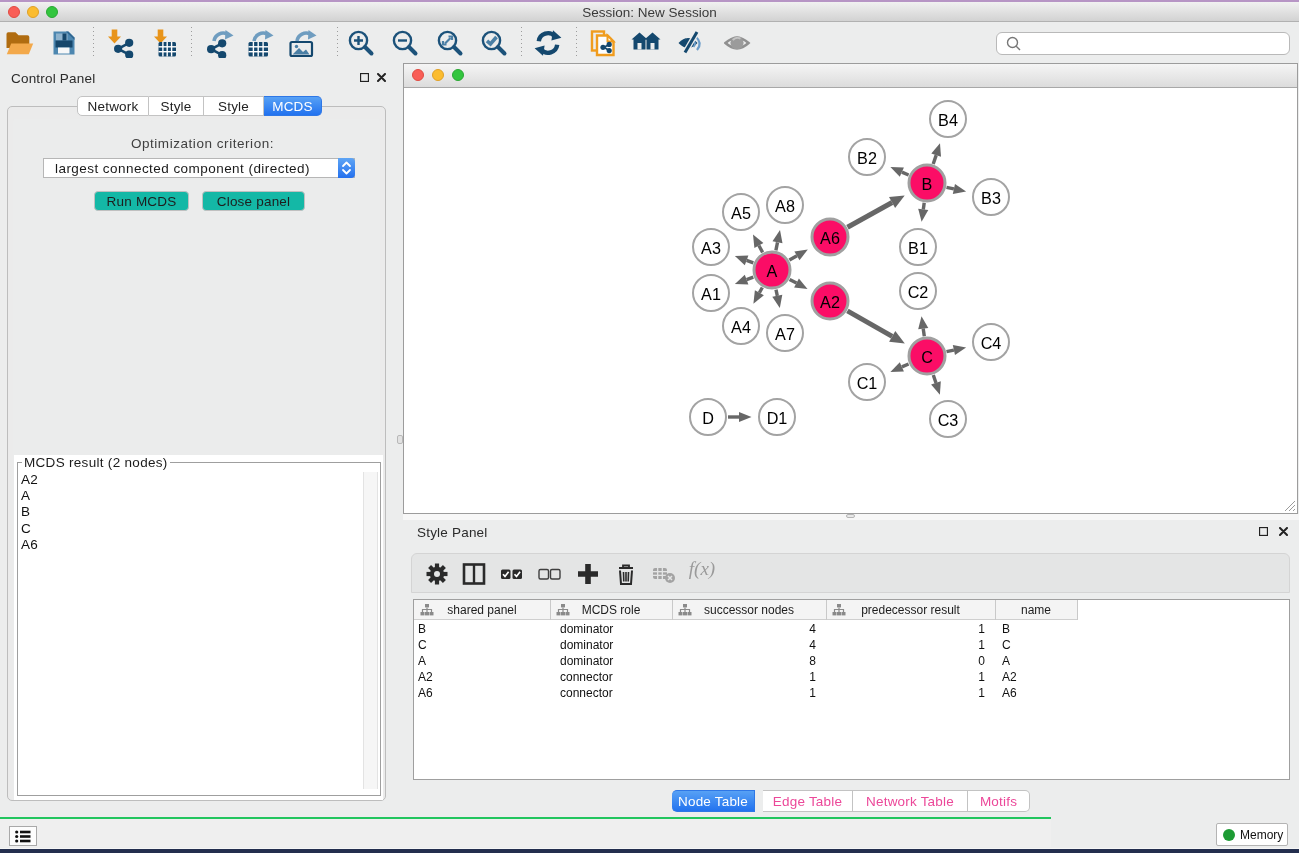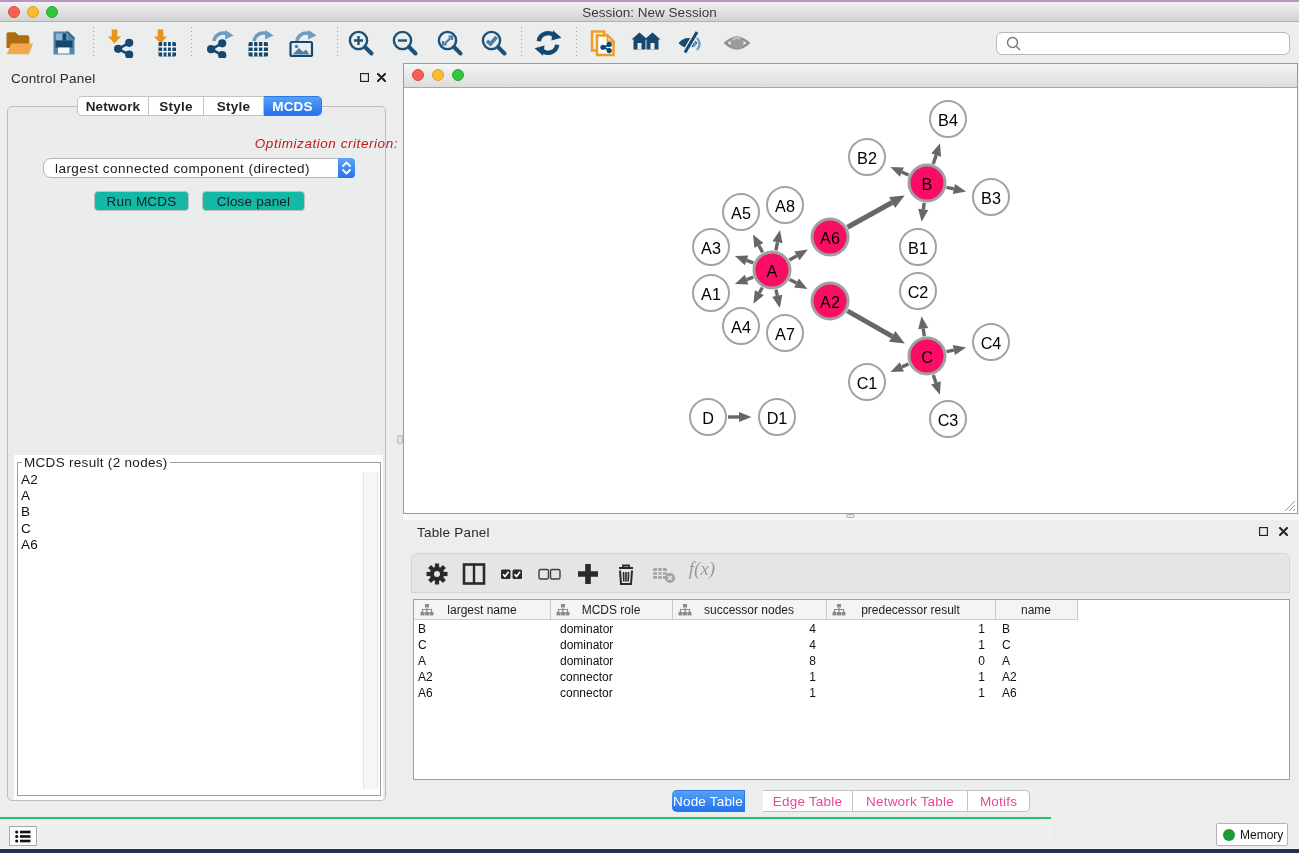--- a/index.html
+++ b/index.html
@@ -13,21 +13,21 @@
   border-bottom:1px solid #b1b1b1;
 }
 .tl { position:absolute; width:12px; height:12px; border-radius:50%; top:4px; }
 .title-text { position:absolute; width:100%; text-align:center; top:3px; font-size:13.5px; color:#3a3a3a; }
 .toolbar { left:0; top:23px; width:1299px; height:39px; background:#eceded; }
 .ticon { position:absolute; }
 .tsep { position:absolute; top:4px; height:31px; background:repeating-linear-gradient(#9d9d9d 0 1.2px, transparent 1.2px 4px); width:1px; }
 .searchbox { position:absolute; left:996px; top:9px; width:294px; height:23px; background:#fff; border:1px solid #b9b9b9; border-radius:6px; }
 .mainbg { left:0; top:62px; width:1299px; height:755px; background:#eceded; }
 .cp-title { position:absolute; left:11px; top:71px; font-size:13.5px; letter-spacing:0.2px; color:#2b2b2b; }
-.tab { position:absolute; top:96px; height:20px; background:#fff; border:1px solid #c3c3c3; border-left:none; font-size:13.5px; letter-spacing:0.2px; color:#232323; text-align:center; line-height:19px;font-weight:bold; }
+.tab { position:absolute; top:96px; height:20px; background:#fff; border:1px solid #c3c3c3; border-left:none; font-size:13.5px; letter-spacing:0.2px; color:#232323; text-align:center; line-height:19px; }
 .tabblue { background:linear-gradient(#57a1f5,#2272ef); color:#fff; border-color:#2e77e6; }
 .btn { position:absolute; background:#14b8a6; border:1px solid #c0c0c0; border-radius:4px; font-size:13.5px; letter-spacing:0.2px; color:#1e1e1e; text-align:center; }
 .statusbar { left:0; top:817px; width:1051px; height:30px; background:#efefef; border-top:2px solid #22c55e; }
 .bottomstrip { left:0; top:848px; width:1299px; height:5px; background:#232e4e; border-top:1px solid #f6f6f6; box-sizing:content-box; }
 .netwin { left:403px; top:63px; width:895px; height:451px; background:#fff; border:1px solid #9c9c9c; }
 .netwin-tb { position:absolute; left:0; top:0; width:100%; height:24px; background:linear-gradient(#f5f5f5,#dcdcdc); border-bottom:1px solid #a8a8a8; }
 .tp-head { position:absolute; left:417px; top:525px; font-size:13.5px; letter-spacing:0.2px; color:#2b2b2b; }
 .tp-toolbar { position:absolute; left:411px; top:553px; width:879px; height:40px; background:#e4e5e5; border:1px solid #d4d4d4; border-radius:6px 6px 0 0; }
 .table-wrap { position:absolute; left:413px; top:599px; width:877px; height:181px; background:#fff; border:1px solid #9f9f9f; }
 .btab { position:absolute; top:790px; height:22px; background:#fff; border:1px solid #c3c3c3; border-left:none; font-size:13.5px; letter-spacing:0.2px; color:#ec4899; text-align:center; line-height:21px; }
@@ -179,22 +179,22 @@
   </svg>
 <svg class="hdr-btn" style="left:377px;top:73px;" viewBox="0 0 9 9">
     <path d="M1,1 L8,8 M8,1 L1,8" stroke="#222" stroke-width="2" stroke-linecap="round"></path>
   </svg>
 <div class="abs" style="left:7px;top:106px;width:379px;height:695px;border:1px solid #bdbdbd;border-radius:5px;background:#ebebeb;"></div>
 <div class="abs" style="left:13px;top:119px;width:367px;height:676px;border-radius:3px;background:#ebecec;"></div>
 <div class="tab" style="left:77px;width:72px;border-radius:5px 0 0 5px;border-left:1px solid #c3c3c3;">Network</div>
 <div class="tab" style="left:149px;width:55px;">Style</div>
 <div class="tab" style="left:204px;width:60px;">Style</div>
 <div class="tab tabblue" style="left:264px;width:58px;border-radius:0 5px 5px 0;">MCDS</div>
-<div class="abs" style="left:7px;top:136px;width:391px;height:15px;text-align:right;font-size:13.5px;letter-spacing:0.55px;color:#b91c1c;font-style:italic;">Optimization criterion:</div>
-<div class="abs" style="left:43px;top:158px;width:312px;height:20px;background:#fff;border:1px solid #b6b6b6;border-radius:8px;">
+<div class="abs" style="left:7px;top:136px;width:391px;height:15px;text-align:center;font-size:13.5px;letter-spacing:0.55px;color:#404040;">Optimization criterion:</div>
+<div class="abs" style="left:43px;top:158px;width:312px;height:20px;background:#fff;border:1px solid #b6b6b6;border-radius:0;">
   <div style="position:absolute;left:11px;top:2px;font-size:13.5px;letter-spacing:0.45px;color:#1a1a1a;">largest connected component (directed)</div>
   <div style="position:absolute;right:-1px;top:-1px;width:17px;height:20px;background:linear-gradient(#5ea5f5,#2470ee);border-radius:0 4px 4px 0;">
     <svg width="11" height="14" viewBox="0 0 11 14" style="position:absolute;left:3px;top:3px;">
         <path d="M2,5 L5.5,1.5 L9,5" fill="none" stroke="#fff" stroke-width="1.8" stroke-linecap="round" stroke-linejoin="round"></path>
         <path d="M2,9 L5.5,12.5 L9,9" fill="none" stroke="#fff" stroke-width="1.8" stroke-linecap="round" stroke-linejoin="round"></path>
       </svg>
   </div>
 </div>
 <div class="btn" style="left:94px;top:191px;width:95px;height:20px;line-height:19px;">Run MCDS</div>
 <div class="btn" style="left:202px;top:191px;width:103px;height:20px;line-height:19px;">Close panel</div>
@@ -296,21 +296,21 @@
 <text x="991" y="342.5" text-anchor="middle" dominant-baseline="central" font-family="Liberation Sans, sans-serif" font-size="16.2" fill="#000">C4</text>
 <text x="867" y="382.5" text-anchor="middle" dominant-baseline="central" font-family="Liberation Sans, sans-serif" font-size="16.2" fill="#000">C1</text>
 <text x="948" y="419.5" text-anchor="middle" dominant-baseline="central" font-family="Liberation Sans, sans-serif" font-size="16.2" fill="#000">C3</text>
 <text x="708" y="417.5" text-anchor="middle" dominant-baseline="central" font-family="Liberation Sans, sans-serif" font-size="16.2" fill="#000">D</text>
 <text x="777" y="417.5" text-anchor="middle" dominant-baseline="central" font-family="Liberation Sans, sans-serif" font-size="16.2" fill="#000">D1</text>
 </svg>
 
 <div class="abs" style="left:403px;top:514px;width:896px;height:6px;background:#f7f7f7;"></div>
 <div class="abs" style="left:846px;top:514px;width:9px;height:4px;background:#e8e8e8;border:1px solid #b5b5b5;border-radius:2px;"></div>
 
-<div class="tp-head">Table Panel</div>
+<div class="tp-head">Style Panel</div>
 <svg class="hdr-btn" style="left:1259px;top:527px;" viewBox="0 0 9 9">
     <rect x="0.5" y="0.5" width="8" height="8" fill="none" stroke="#222" stroke-width="1.3"></rect>
   </svg>
 <svg class="hdr-btn" style="left:1279px;top:527px;" viewBox="0 0 9 9">
     <path d="M1,1 L8,8 M8,1 L1,8" stroke="#222" stroke-width="2" stroke-linecap="round"></path>
   </svg>
 <div class="tp-toolbar" id="tp-toolbar">
   <svg style="position:absolute;left:11px;top:6px;" width="28" height="28" viewBox="0 0 28 28">
       <line x1="14" y1="14" x2="24.5" y2="14.0" stroke="#2a2a2a" stroke-width="4.2"></line>
       <line x1="14" y1="14" x2="21.4" y2="21.4" stroke="#2a2a2a" stroke-width="4.2"></line>
@@ -364,21 +364,21 @@
       <div style="position:absolute;left:412px;top:0;width:1px;height:20px;background:#c9c9c9;"></div>
       <div style="position:absolute;left:581px;top:0;width:1px;height:20px;background:#c9c9c9;"></div>
       <div style="position:absolute;left:663px;top:0;width:1px;height:20px;background:#c9c9c9;"></div>
       <svg style="position:absolute;left:6px;top:4px;" width="14" height="12" viewBox="0 0 14 12">
         <rect x="5" y="0" width="4" height="3.4" fill="#8a8a8a"></rect>
         <path d="M7,3.4 L7,5.5 M2.5,8.5 L2.5,5.5 L11.5,5.5 L11.5,8.5 M7,5.5 L7,8.5" fill="none" stroke="#8a8a8a" stroke-width="1.2"></path>
         <rect x="0.5" y="8" width="4" height="3.4" fill="#8a8a8a"></rect>
         <rect x="5" y="8" width="4" height="3.4" fill="#8a8a8a"></rect>
         <rect x="9.5" y="8" width="4" height="3.4" fill="#8a8a8a"></rect>
       </svg>
-      <div style="position:absolute;left:0px;top:3px;width:136px;text-align:center;">largest name</div>
+      <div style="position:absolute;left:0px;top:3px;width:136px;text-align:center;">shared panel</div>
       <svg style="position:absolute;left:142px;top:4px;" width="14" height="12" viewBox="0 0 14 12">
         <rect x="5" y="0" width="4" height="3.4" fill="#8a8a8a"></rect>
         <path d="M7,3.4 L7,5.5 M2.5,8.5 L2.5,5.5 L11.5,5.5 L11.5,8.5 M7,5.5 L7,8.5" fill="none" stroke="#8a8a8a" stroke-width="1.2"></path>
         <rect x="0.5" y="8" width="4" height="3.4" fill="#8a8a8a"></rect>
         <rect x="5" y="8" width="4" height="3.4" fill="#8a8a8a"></rect>
         <rect x="9.5" y="8" width="4" height="3.4" fill="#8a8a8a"></rect>
       </svg>
       <div style="position:absolute;left:136px;top:3px;width:122px;text-align:center;">MCDS role</div>
       <svg style="position:absolute;left:264px;top:4px;" width="14" height="12" viewBox="0 0 14 12">
         <rect x="5" y="0" width="4" height="3.4" fill="#8a8a8a"></rect>
@@ -420,21 +420,21 @@
       <div style="position:absolute;left:412px;top:49px;width:159px;text-align:right;">1</div>
       <div style="position:absolute;left:588px;top:49px;">A2</div>
       <div style="position:absolute;left:4px;top:65px;">A6</div>
       <div style="position:absolute;left:146px;top:65px;">connector</div>
       <div style="position:absolute;left:258px;top:65px;width:144px;text-align:right;">1</div>
       <div style="position:absolute;left:412px;top:65px;width:159px;text-align:right;">1</div>
       <div style="position:absolute;left:588px;top:65px;">A6</div>
     </div>
 </div>
 
-<div class="btab tabblue" style="left:672px;width:73px;border-radius:5px 0 0 5px;">Node Table</div>
+<div class="btab tabblue" style="left:672px;width:83px;border-radius:5px 0 0 5px;">Node Table</div>
 <div class="btab" style="left:763px;width:90px;">Edge Table</div>
 <div class="btab" style="left:853px;width:115px;">Network Table</div>
 <div class="btab" style="left:968px;width:62px;border-radius:0 5px 5px 0;">Motifs</div>
 
 <div class="abs statusbar">
   <div style="position:absolute;left:9px;top:7px;width:28px;height:20px;background:#fdfdfd;border:1px solid #a9a9a9;">
     <svg width="16" height="13" viewBox="0 0 16 13" style="position:absolute;left:5px;top:2.5px;">
         <circle cx="1.7" cy="2" r="1.6" fill="#111"></circle>
         <circle cx="1.7" cy="6.5" r="1.6" fill="#111"></circle>
         <circle cx="1.7" cy="11" r="1.6" fill="#111"></circle>

